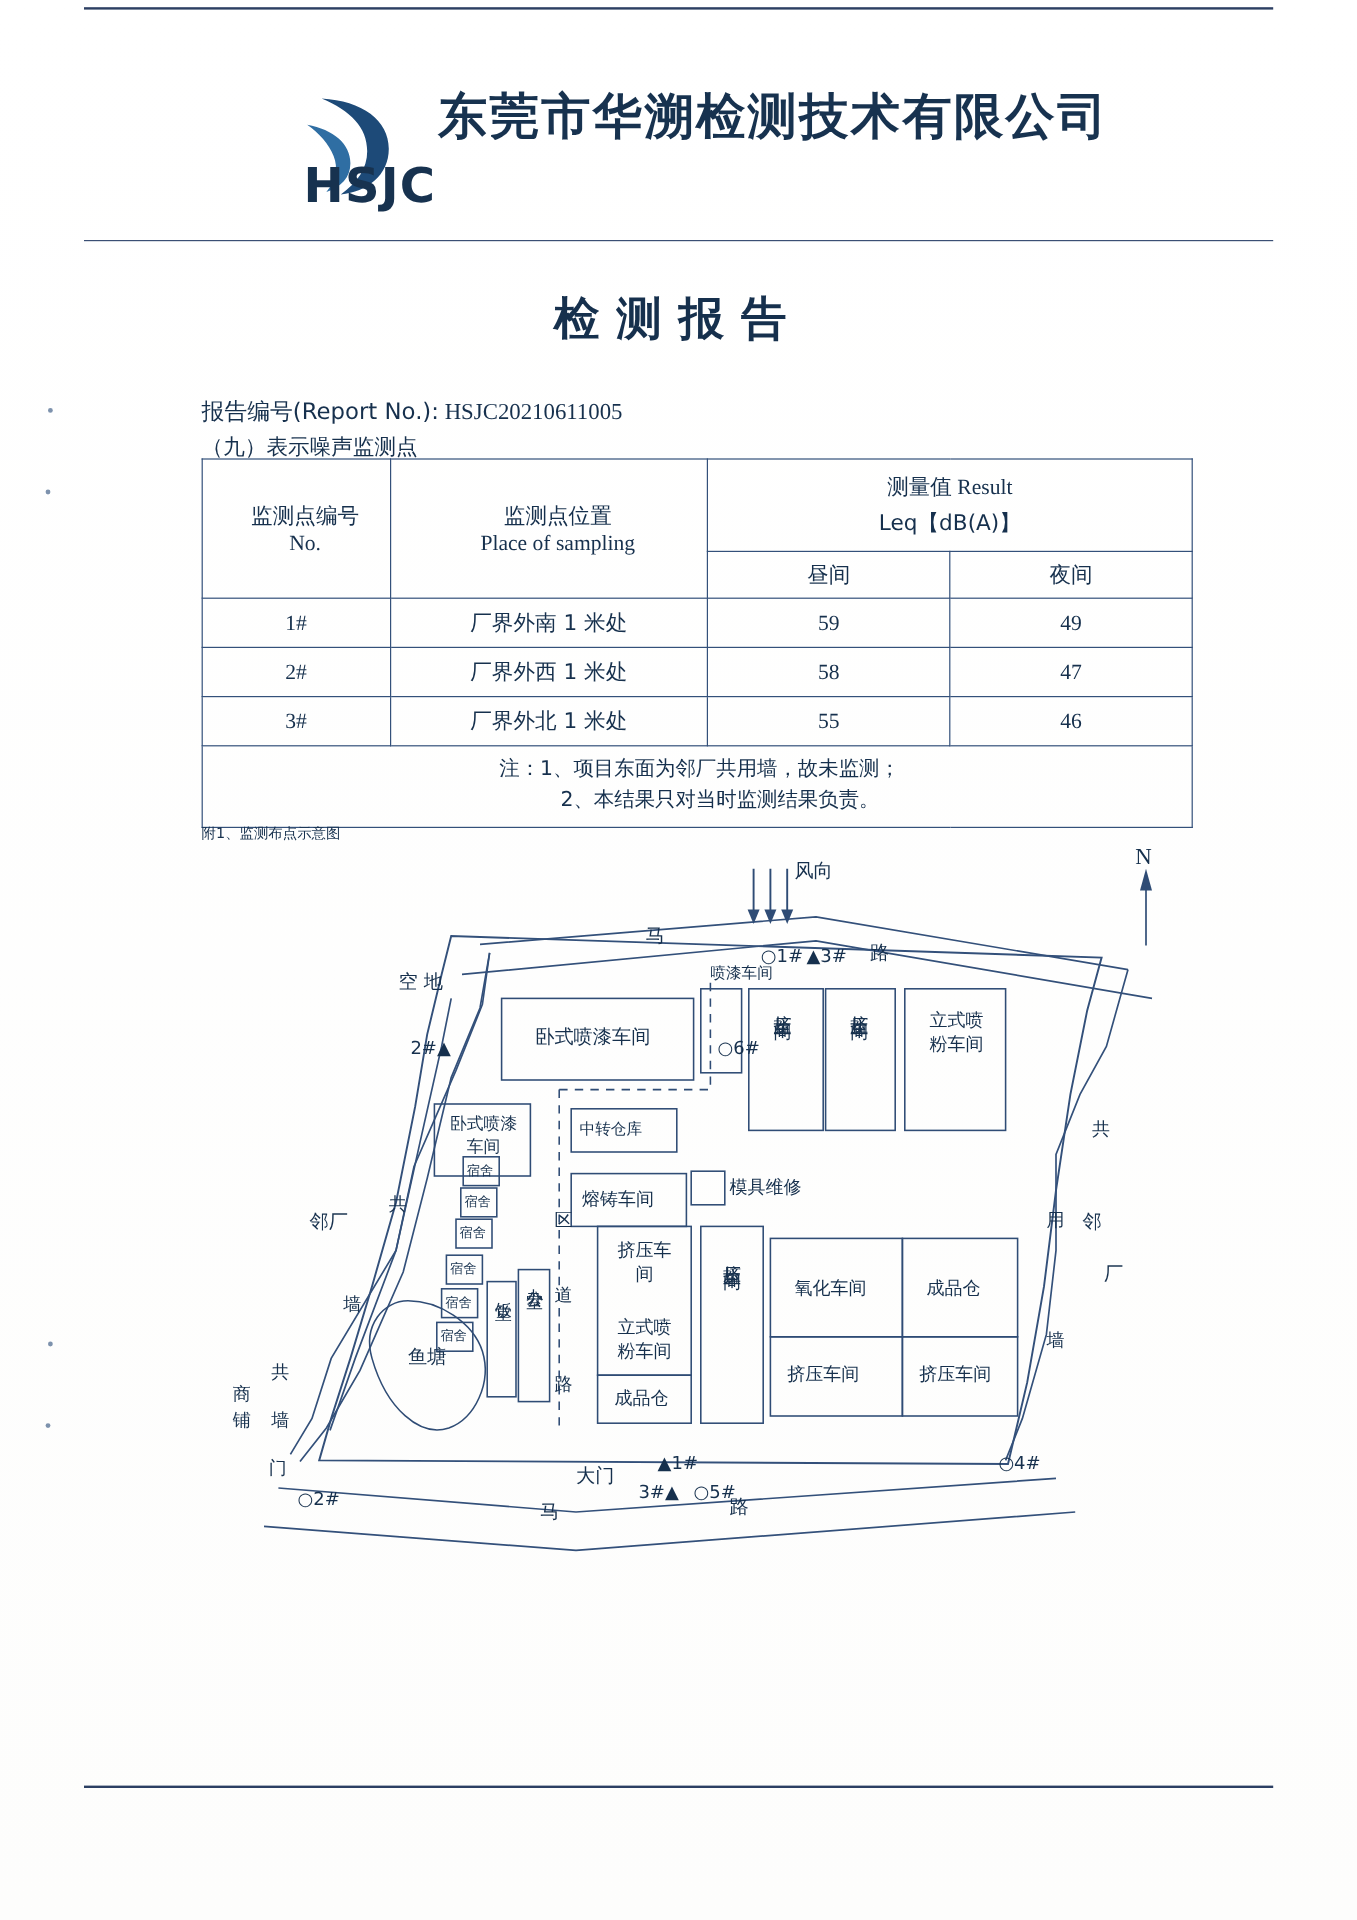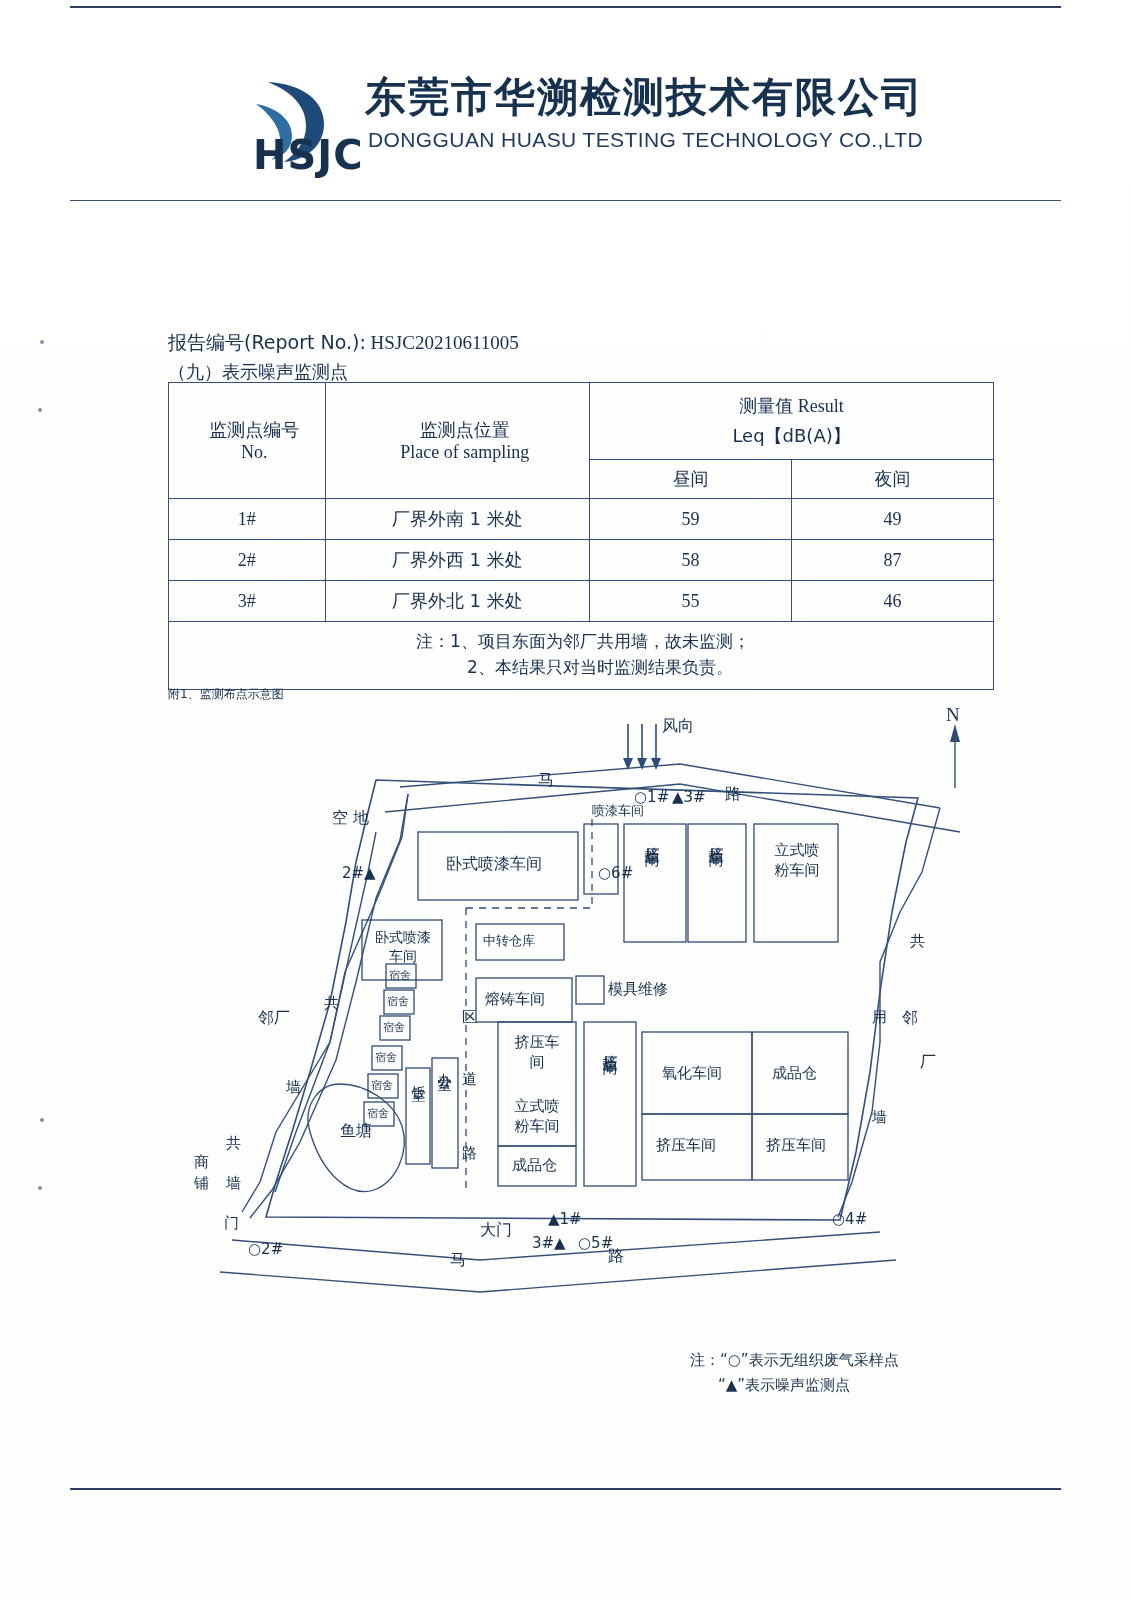--- a/index.html
+++ b/index.html
@@ -78,25 +78,25 @@
 
   <div class="header">
     <div class="logo-mark">
       <svg width="90" height="105" viewBox="0 0 90 105">
         <path d="M18 8 C52 10, 74 26, 74 50 C74 72, 56 86, 34 88 C48 78, 56 66, 56 52 C56 32, 42 18, 18 8 Z" fill="#1d4a78"></path>
         <path d="M6 30 C28 34, 42 46, 42 62 C42 74, 34 82, 22 86 C30 76, 32 66, 28 56 C24 46, 16 37, 6 30 Z" fill="#2f6ea3"></path>
       </svg>
     </div>
     <div class="logo-text">HSJC</div>
     <div class="cn-name">东莞市华溯检测技术有限公司</div>
-    <div class="en-name">DONGGUAN HUASU TESTING TECHNOLOGY CO.,LTD</div>
   </div>
 
   <div class="rule head"></div>
 
+  <div class="title">检测报告</div>
 
   <div class="report-no">
     <span class="cn">报告编号(Report No.):</span>
     <span>HSJC20210611005</span>
   </div>
   <div class="sec-title">（九）表示噪声监测点</div>
 
   <table class="tbl">
     <tbody>
         <tr>
@@ -120,21 +120,21 @@
     <tr class="row">
       <td>1#</td>
       <td class="cn">厂界外南 1 米处</td>
       <td>59</td>
       <td>49</td>
     </tr>
     <tr class="row">
       <td>2#</td>
       <td class="cn">厂界外西 1 米处</td>
       <td>58</td>
-      <td>87</td>
+      <td>47</td>
     </tr>
     <tr class="row">
       <td>3#</td>
       <td class="cn">厂界外北 1 米处</td>
       <td>55</td>
       <td>46</td>
     </tr>
     <tr>
       <td colspan="4" class="note-cell">
         <div>注：1、项目东面为邻厂共用墙，故未监测；</div>
@@ -279,24 +279,20 @@
     <div class="lbl" style="left:492px;top:76px;font-size:15px">▲3#</div>
     <div class="lbl" style="left:418px;top:152px;font-size:15px">○6#</div>
     <div class="lbl" style="left:162px;top:152px;font-size:15px">2#▲</div>
     <div class="lbl" style="left:652px;top:498px;font-size:15px">○4#</div>
     <div class="lbl" style="left:368px;top:498px;font-size:15px">▲1#</div>
     <div class="lbl" style="left:352px;top:522px;font-size:15px">3#▲</div>
     <div class="lbl" style="left:398px;top:522px;font-size:15px">○5#</div>
     <div class="lbl" style="left:68px;top:528px;font-size:15px">○2#</div>
   </div>
 
-  <div class="legend">
-    <div>注：“○”表示无组织废气采样点</div>
-    <div style="padding-left:28px">“▲”表示噪声监测点</div>
-  </div>
 
   <div class="rule bottom"></div>
 
   <div class="mark" style="left:40px;top:340px"></div>
   <div class="mark" style="left:38px;top:408px"></div>
   <div class="mark" style="left:40px;top:1118px"></div>
   <div class="mark" style="left:38px;top:1186px"></div>
 
 </div>
 

